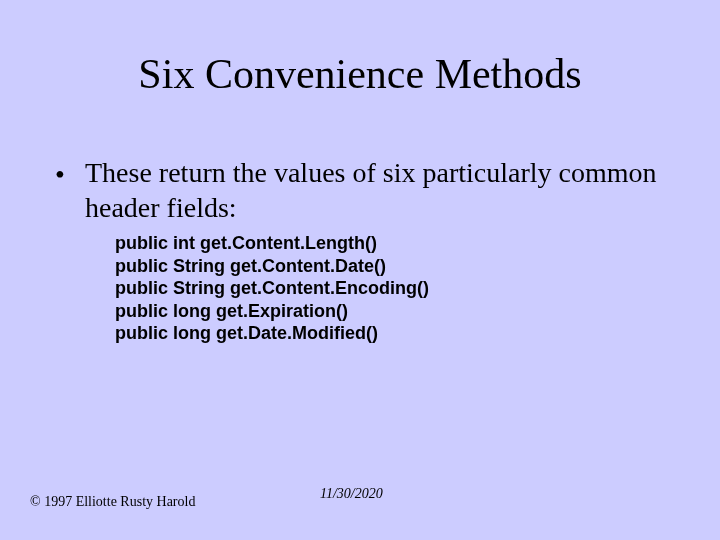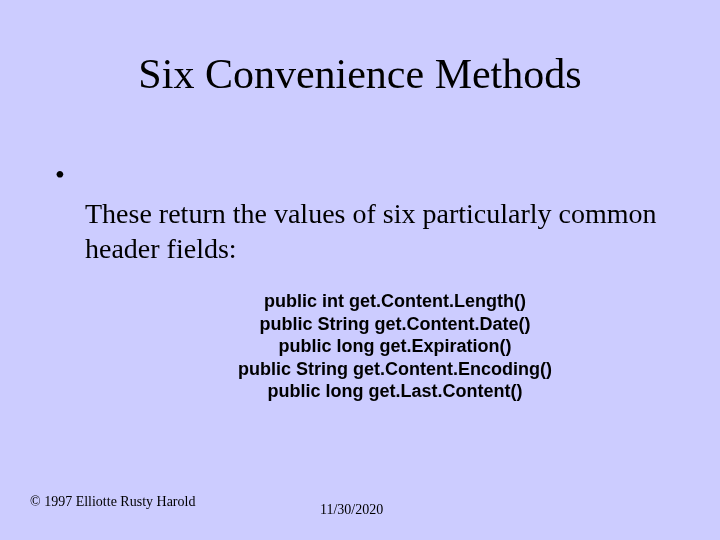--- a/index.html
+++ b/index.html
@@ -40,70 +40,69 @@
     line-height: 1.25;
   }
   .bullet-mark {
     width: 30px;
     flex: 0 0 30px;
     text-align: left;
     padding-top: 2px;
   }
   .bullet-text {
     flex: 1;
-    margin-top: 41px;
   }
   .code-block {
-    margin-top: 24px;
+    margin-top: 7px;
     margin-left: 60px;
     font-family: Arial, Helvetica, sans-serif;
     font-size: 18px;
     font-weight: 700;
     line-height: 1.25;
-    text-align: center;
   }
   .code-line {
     display: block;
   }
   .footer {
     position: absolute;
     bottom: 22px;
     left: 0;
     width: 720px;
     font-size: 14px;
   }
   .copyright {
     position: absolute;
     left: 30px;
     bottom: 8px;
   }
   .date {
     position: absolute;
     left: 320px;
-    bottom: 0;
+    bottom: 16px;
+    font-style: italic;
   }
 </style>
 </head>
 <body>
 
 <div class="slide">
 
   <div class="title">Six Convenience Methods</div>
 
   <div class="body">
     <div class="bullet-row">
       <div class="bullet-mark">•</div>
       <div class="bullet-text">These return the values of six particularly common header fields:</div>
     </div>
     <div class="code-block">
       <span class="code-line">public int get.Content.Length()</span>
       <span class="code-line">public String get.Content.Date()</span>
+      <span class="code-line">public String get.Content.Encoding()</span>
       <span class="code-line">public long get.Expiration()</span>
-      <span class="code-line">public String get.Content.Encoding()</span>
-      <span class="code-line">public long get.Last.Content()</span>
+      <span class="code-line">public long get.Date.Modified()</span>
     </div>
   </div>
 
   <div class="footer">
     <div class="copyright">© 1997 Elliotte Rusty Harold</div>
     <div class="date">11/30/2020</div>
   </div>
 
 </div>
 

